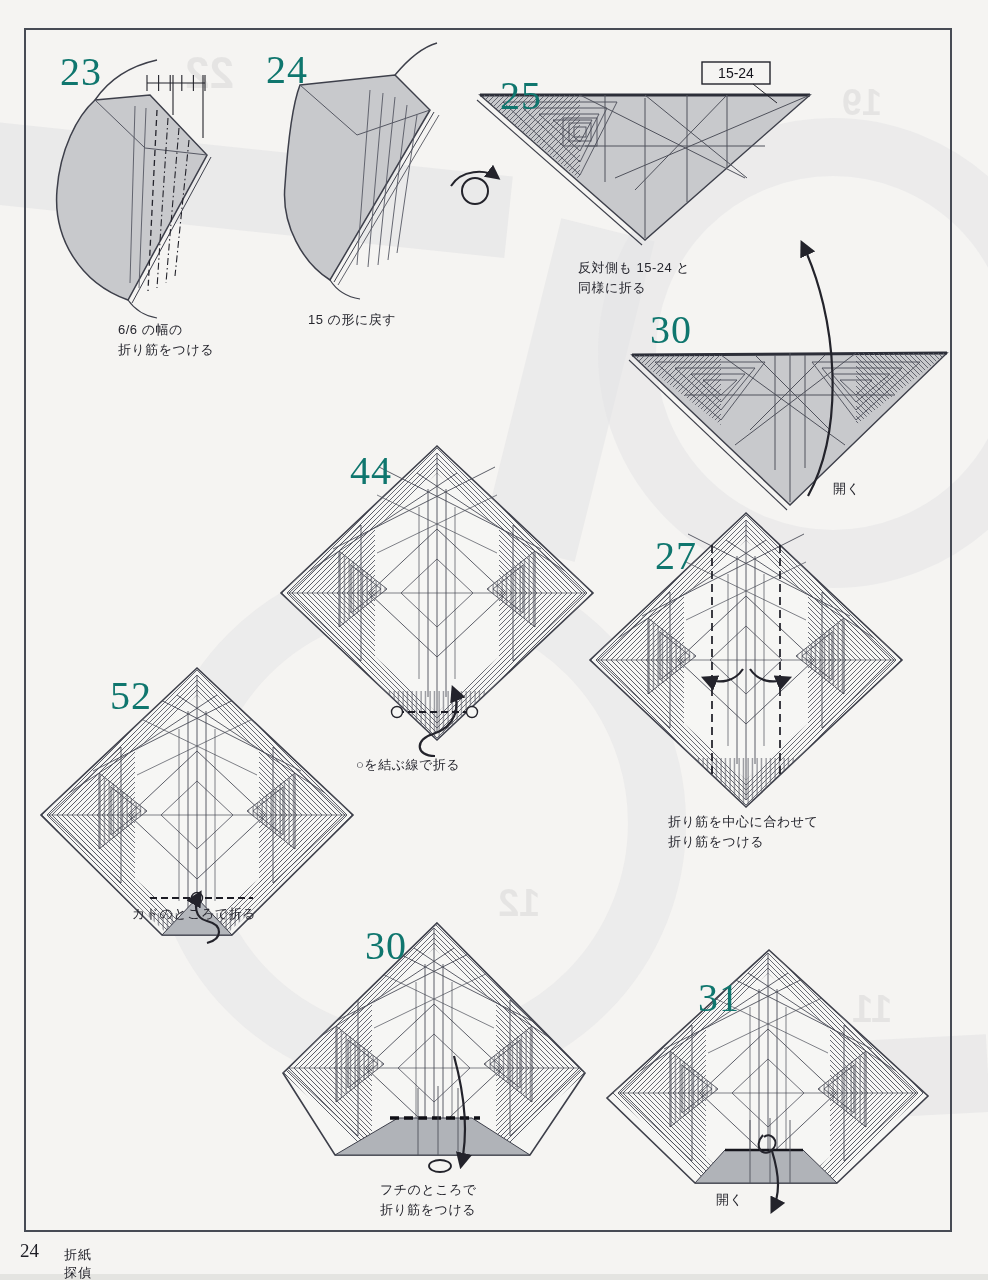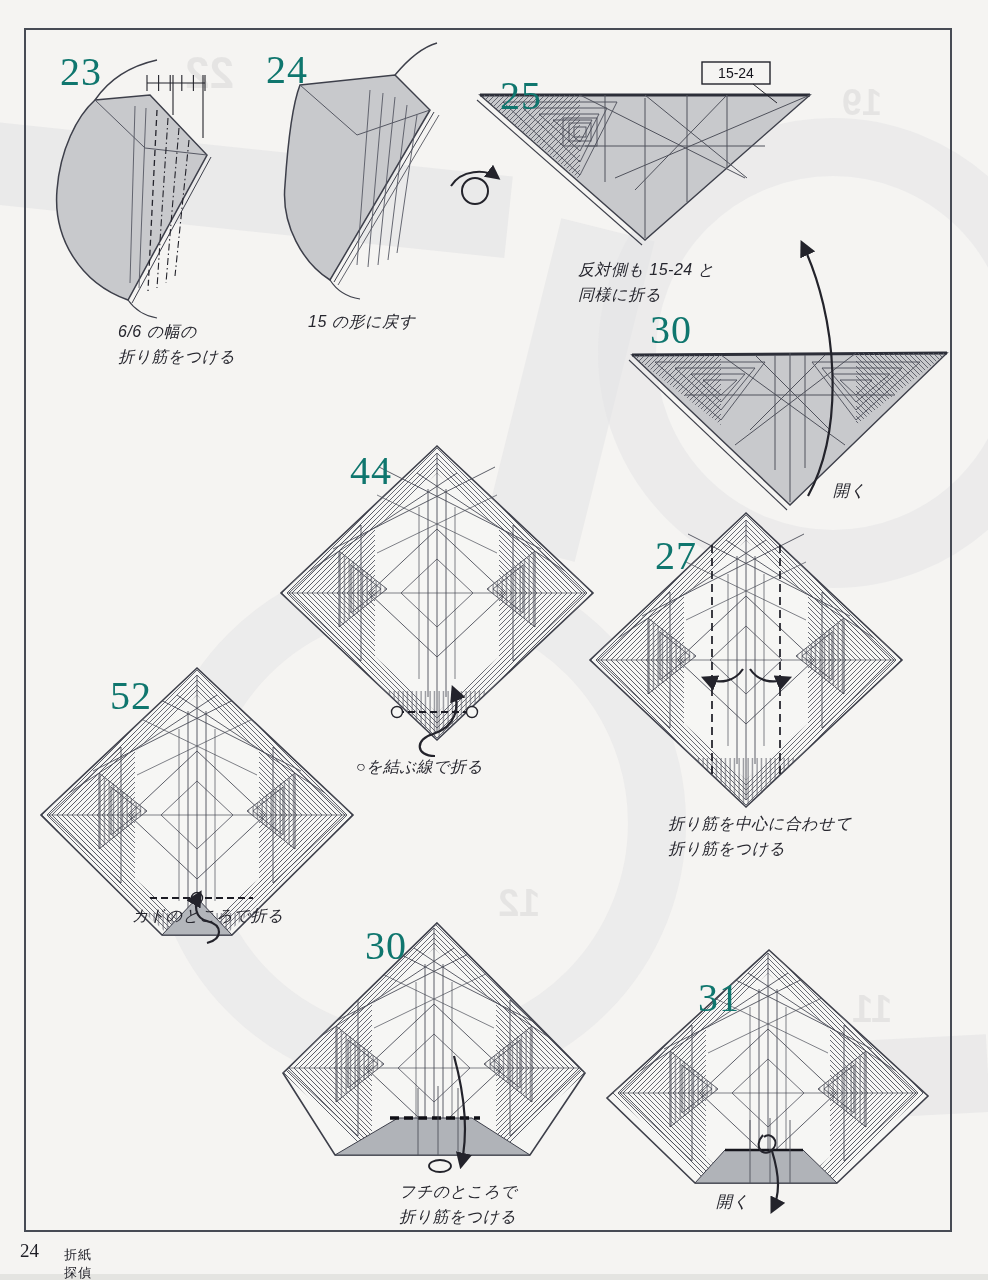--- a/index.html
+++ b/index.html
@@ -9,22 +9,22 @@
          border:2px solid #474b55;background:transparent;}
   
   .ghost{position:absolute;z-index:0;}
   .gband{background:#e2e2e4;}
   .gring{border-radius:50%;border:58px solid #e3e3e5;background:transparent;}
   .gnum{position:absolute;z-index:0;font-weight:bold;color:#3c3c46;opacity:.08;
         transform:scaleX(-1);font-family:"Liberation Sans",sans-serif;}
   svg.diagram{position:absolute;z-index:2;overflow:visible;}
   .stepnum{position:absolute;z-index:3;font-size:40px;font-weight:400;color:#0f766e;
            letter-spacing:1px;font-family:Liberation Serif, serif;}
-  .caption{position:absolute;z-index:3;font-size:16px;line-height:1.55;letter-spacing:.5px;
-           white-space:pre-line;color:#26262e;font-style:italic;}
+  .caption{position:absolute;z-index:3;font-size:13px;line-height:1.55;letter-spacing:.5px;
+           white-space:pre-line;color:#26262e;}
   .footer{position:absolute;z-index:3;}
   .footer .pnum{position:absolute;left:20px;top:1240px;font-size:19px;font-family:"Liberation Serif",serif;color:#1e1e26;}
   .footer .pub{position:absolute;left:64px;top:1246px;font-size:13px;color:#1e1e26;letter-spacing:1px;}
   .scanedge{position:absolute;left:0;top:1274px;width:988px;height:6px;background:#d8d8d6;opacity:.6;z-index:1;}
 </style>
 </head>
 <body>
 
 <div class="page">
 
@@ -261,21 +261,21 @@
     <polygon points="130,210 204,210 262,247 67,247" fill="#b0b3b8" stroke="#3d3f4a" stroke-width="1"></polygon>
     <line x1="122" y1="210" x2="212" y2="210" stroke="#0f0f15" stroke-width="3.5" stroke-dasharray="9,5"></line>
     <g stroke="#50525c" stroke-width="0.9">
       <line x1="150" y1="180" x2="150" y2="247"></line>
       <line x1="170" y1="178" x2="170" y2="247"></line>
       <line x1="190" y1="180" x2="190" y2="247"></line>
     </g>
     <path d="M186,148 C198,192 200,228 193,258" fill="none" stroke="#23232b" stroke-width="2.2" marker-end="url(#ah)"></path>
     <ellipse cx="172" cy="258" rx="11" ry="6" fill="none" stroke="#23232b" stroke-width="1.8"></ellipse>
   </svg>
-  <div class="caption" style="left:380px;top:1180px;margin-left:19px;">フチのところで
+  <div class="caption" style="left:380px;top:1180px;">フチのところで
 折り筋をつける</div>
 
   <div class="stepnum" style="left:698px;top:974px;">31</div>
   <svg class="diagram" style="left:600px;top:935px;" width="345" height="275" viewBox="0 0 345 275">
     <defs>
         <clipPath id="clip31">
           <polygon points="169,15 328,161 237,248 95,248 7,163"></polygon>
         </clipPath>
       </defs>
     <polygon points="169,15 328,161 237,248 95,248 7,163" fill="#f6f6f4" stroke="#3d3f4a" stroke-width="1.6"></polygon>

